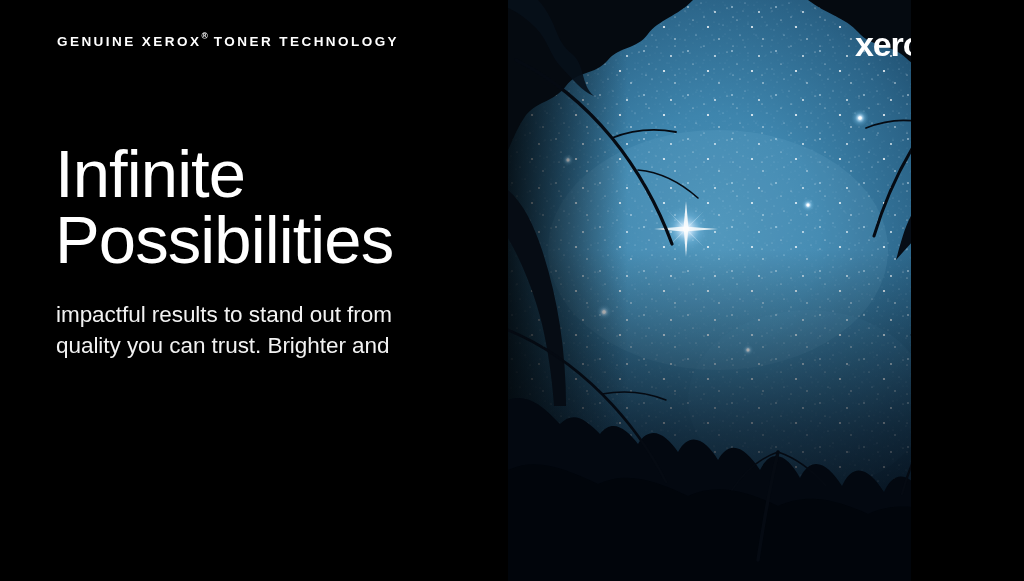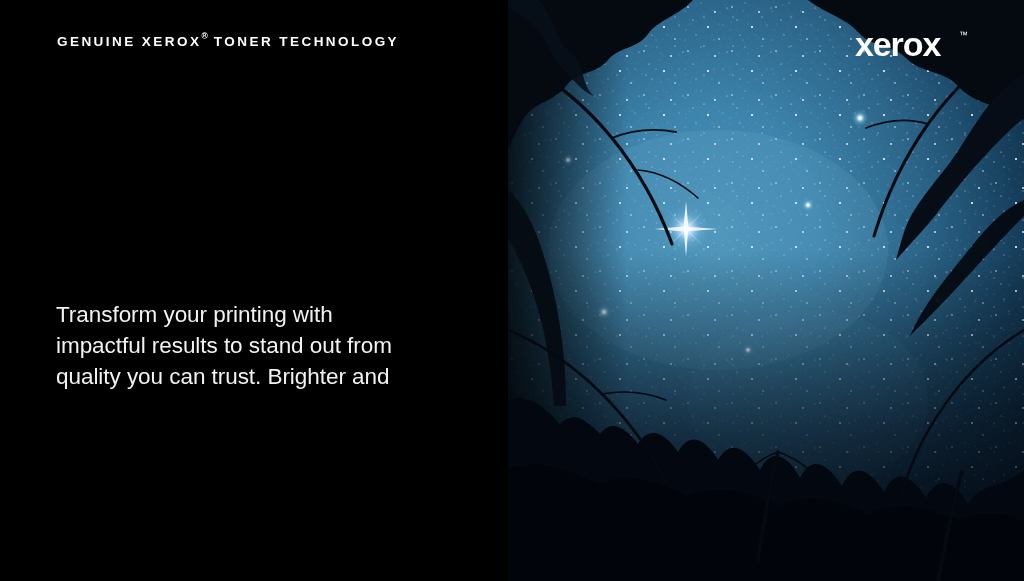--- a/index.html
+++ b/index.html
@@ -6,21 +6,21 @@
 
   html, body {
     width:1024px; height:581px;
     background:#000;
     overflow:hidden;
     font-family:"Liberation Sans", sans-serif;
   }
 
   #banner {
     position:relative;
-    width:1024px; height:581px;
+    width:911px; height:581px;
     background:#ec4899;
     overflow:hidden;
   }
 
   
   #left-panel {
     position:absolute;
     left:0; top:0;
     width:508px; height:581px;
     background:#000000;
@@ -239,23 +239,26 @@
       </g>
     </svg>
   </div>
 
   <div id="left-panel">
 
     <div id="eyebrow">
       <span>GENUINE XEROX</span><span class="reg">®</span> <span>TONER TECHNOLOGY</span>
     </div>
 
+    <h1 id="headline">
+      <span class="hl-line">Infinite</span>
+      <span class="hl-line">Possibilities</span>
+    </h1>
 
     <p id="subcopy">
-      <span class="sc-line">Transform your printing with</span>
       <span class="sc-line">impactful results to stand out from</span>
       <span class="sc-line">quality you can trust. Brighter and</span>
     </p>
   </div>
 
   <div id="logo">
     <svg viewBox="0 0 125 42">
       <text x="0" y="32" font-family="'Liberation Sans', sans-serif" font-size="34" font-weight="bold" fill="#ffffff" letter-spacing="-1.1">xerox</text>
       <text x="104" y="14" font-family="'Liberation Sans', sans-serif" font-size="9" fill="#ffffff">™</text>
     </svg>

